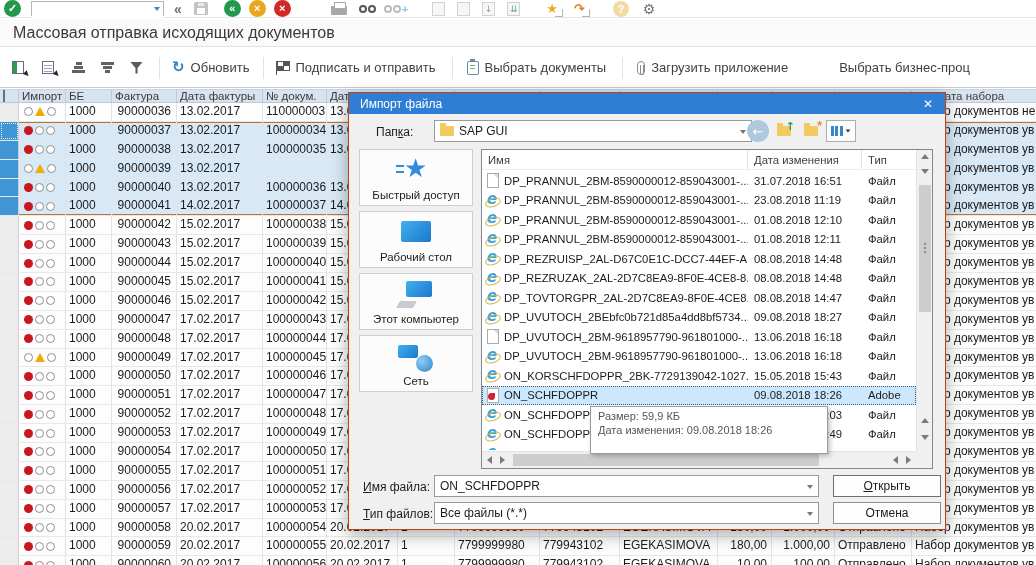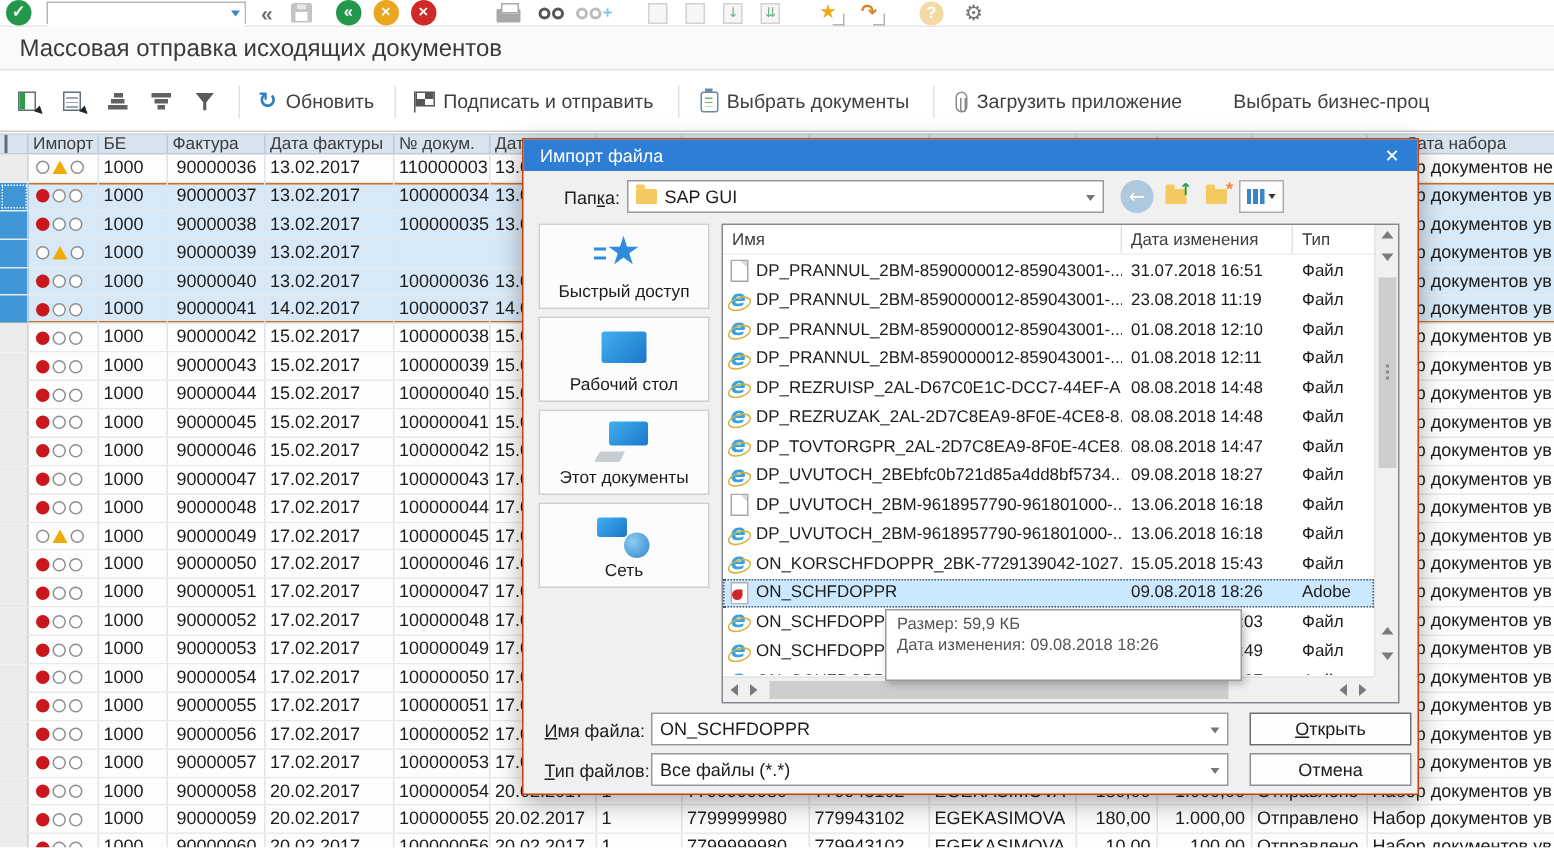--- a/index.html
+++ b/index.html
@@ -281,21 +281,21 @@
   <div class="sep" style="margin-left:16px"></div>
   <div class="at-btn" style="margin-left:14px">
     <span class="clipb"></span>
     <span>Выбрать документы</span>
   </div>
   <div class="sep" style="margin-left:16px"></div>
   <div class="at-btn" style="margin-left:14px">
     <span class="clip"></span>
     <span>Загрузить приложение</span>
   </div>
-  <div class="at-btn" style="margin-left:34px">
+  <div class="at-btn" style="margin-left:51px">
     <span>Выбрать бизнес-проц</span>
   </div>
 </div>
 
 <div id="grid">
   <div class="ghead">
     <div class="cell c0"><span class="hsel"></span></div>
     <div class="cell c1">Импорт</div>
     <div class="cell c2">БЕ</div>
     <div class="cell c3" style="text-align:left">Фактура</div>
@@ -842,21 +842,21 @@
 
 <div id="dialog">
   <div class="dtitle">
     <span>Импорт файла</span>
     <span class="dclose">
         <span>✕</span>
       </span>
   </div>
 
   <div class="dlabel" style="left:27px; top:32px"><span>Пап</span><span class="ul">к</span><span>а:</span></div>
-  <div class="combo" style="left:69px; top:27px; width:318px">
+  <div class="combo" style="left:85px; top:27px; width:318px">
     <span class="fold"></span>
     <span>SAP GUI</span>
     <span class="chev"></span>
   </div>
   <div id="dlg-nav">
     <span class="nav-back">
         <span>←</span>
       </span>
     <span class="nav-btn">
         <span class="fold" style="margin:0"></span>
@@ -876,21 +876,21 @@
       <div class="place">
         <div class="pl-ic ic-quick-access"></div>
         <div>Быстрый доступ</div>
       </div>
       <div class="place">
         <div class="pl-ic ic-desktop"></div>
         <div>Рабочий стол</div>
       </div>
       <div class="place">
         <div class="pl-ic ic-this-pc"></div>
-        <div>Этот документы</div>
+        <div>Этот компьютер</div>
       </div>
       <div class="place">
         <div class="pl-ic ic-network"></div>
         <div>Сеть</div>
       </div>
     </div>
 
   <div id="flist">
     <div class="lhead">
       <div class="lh lh1">Имя</div>

